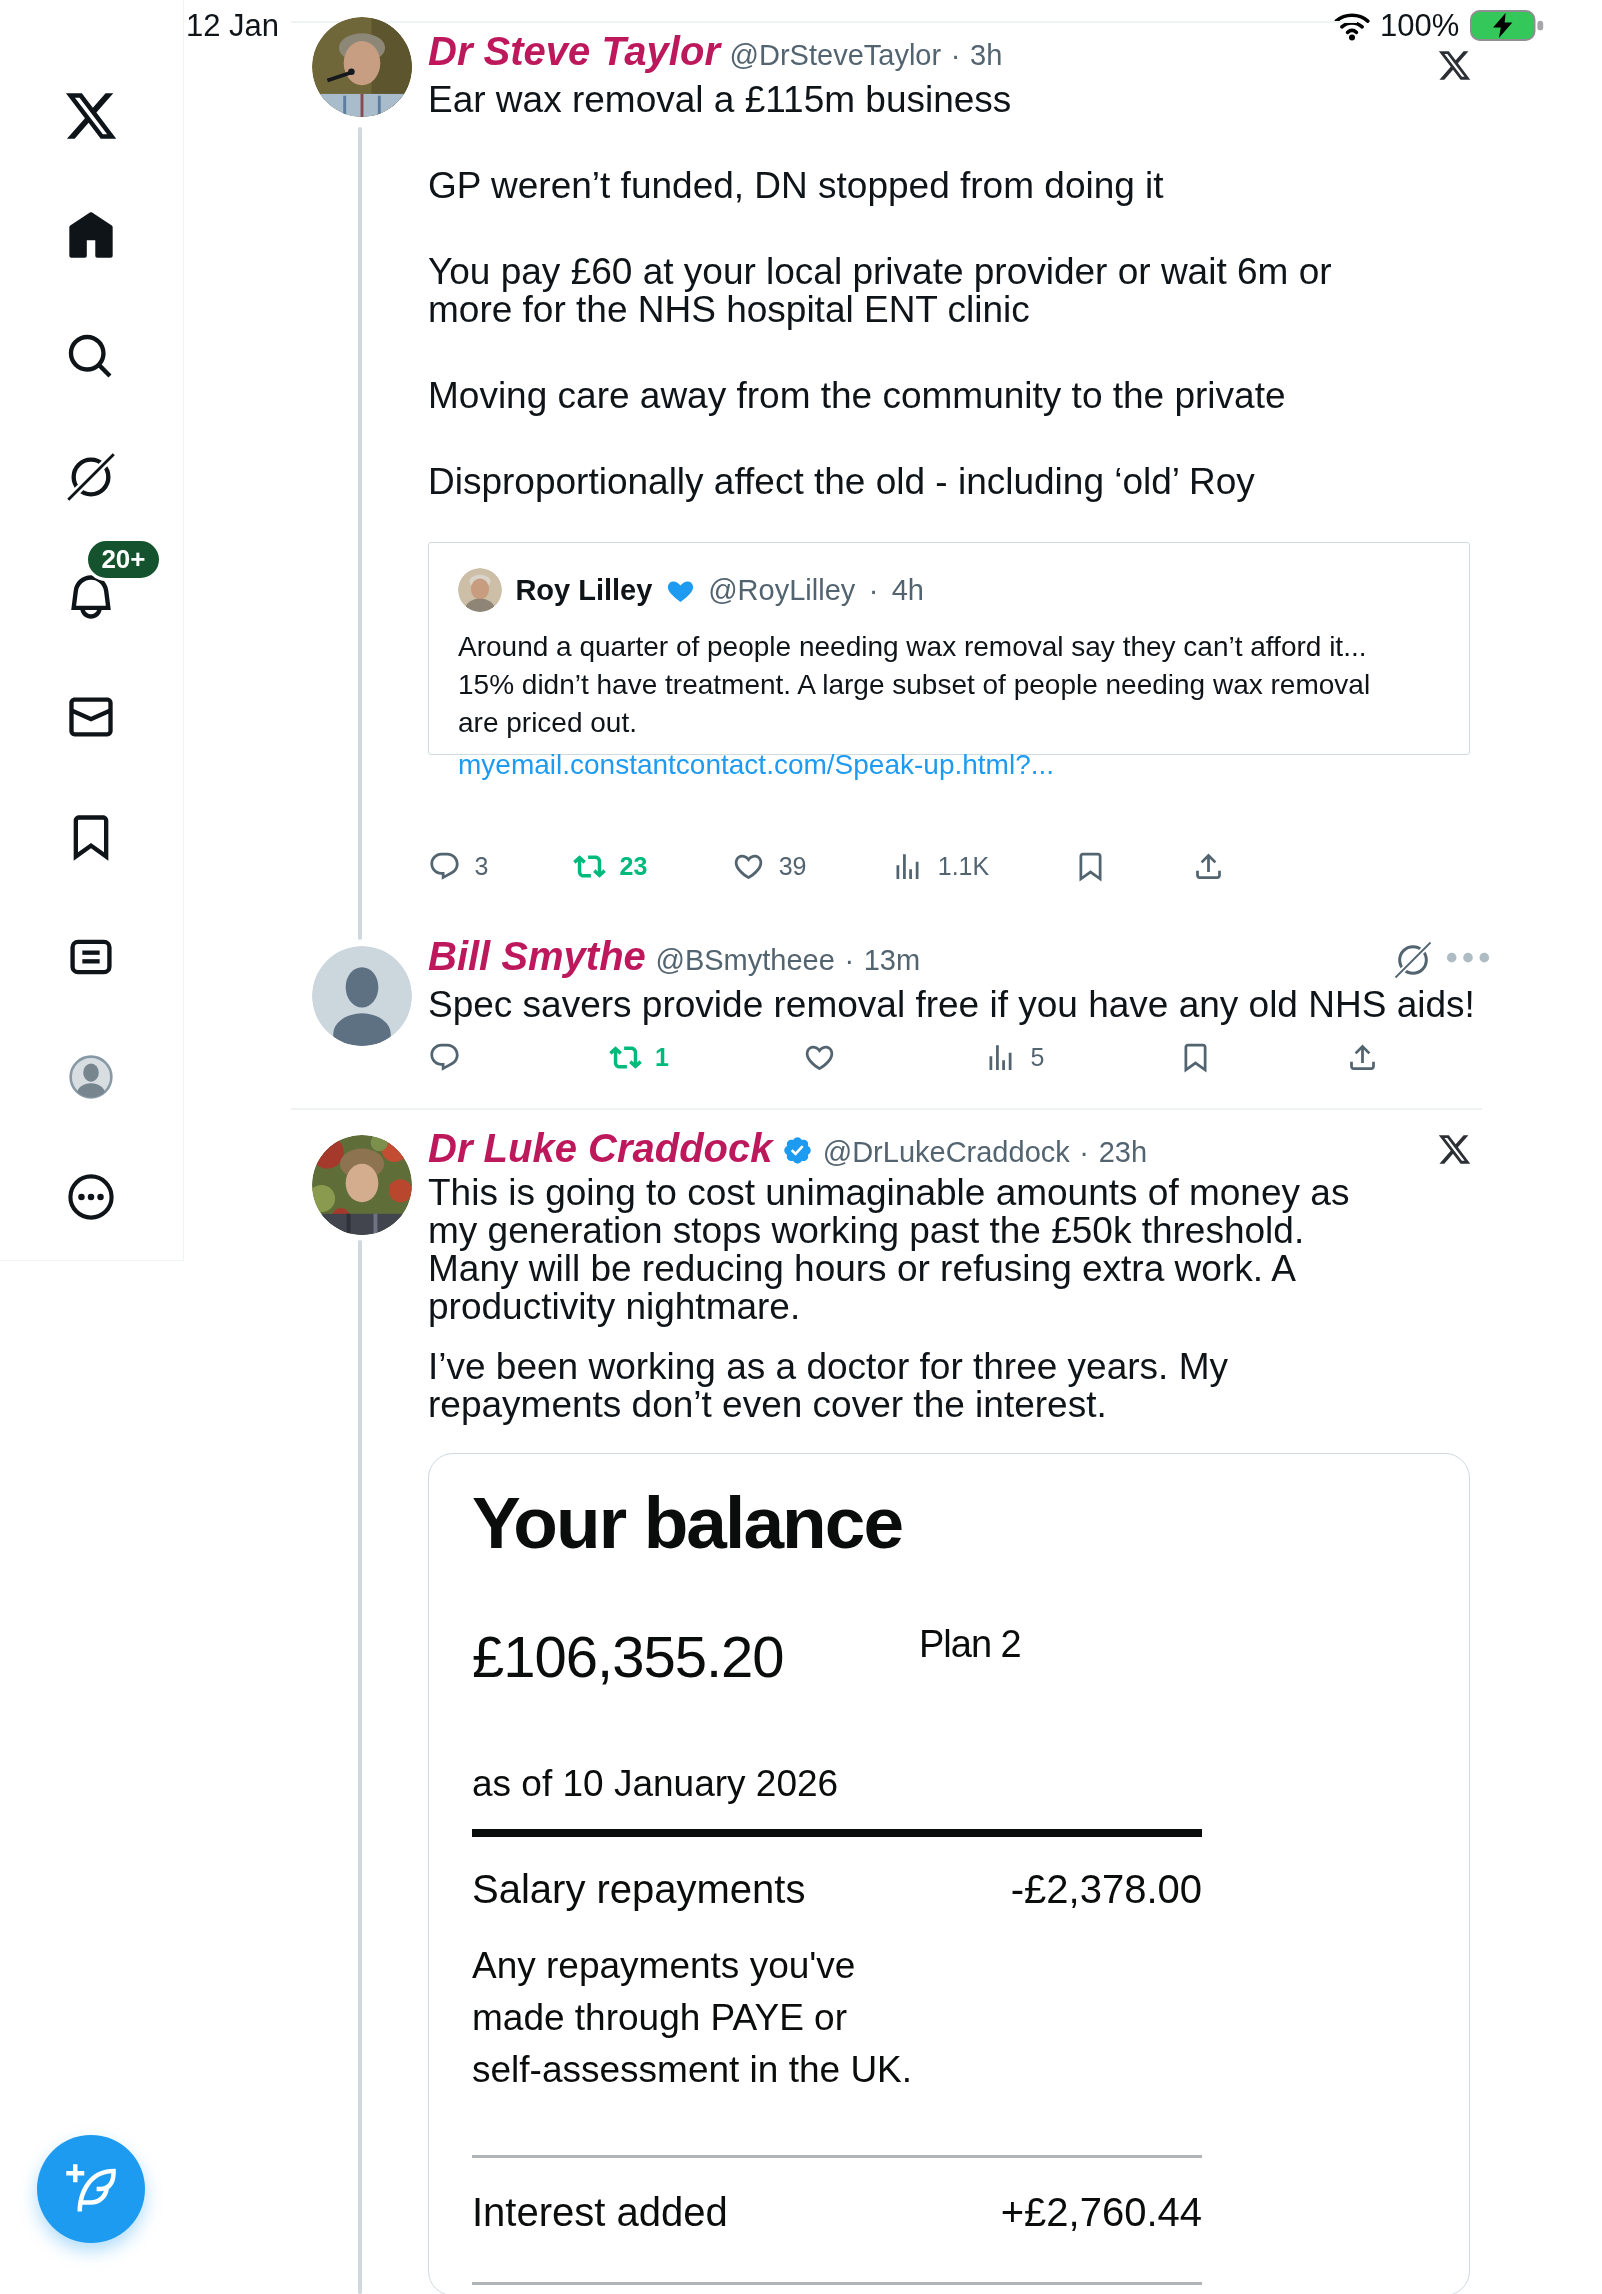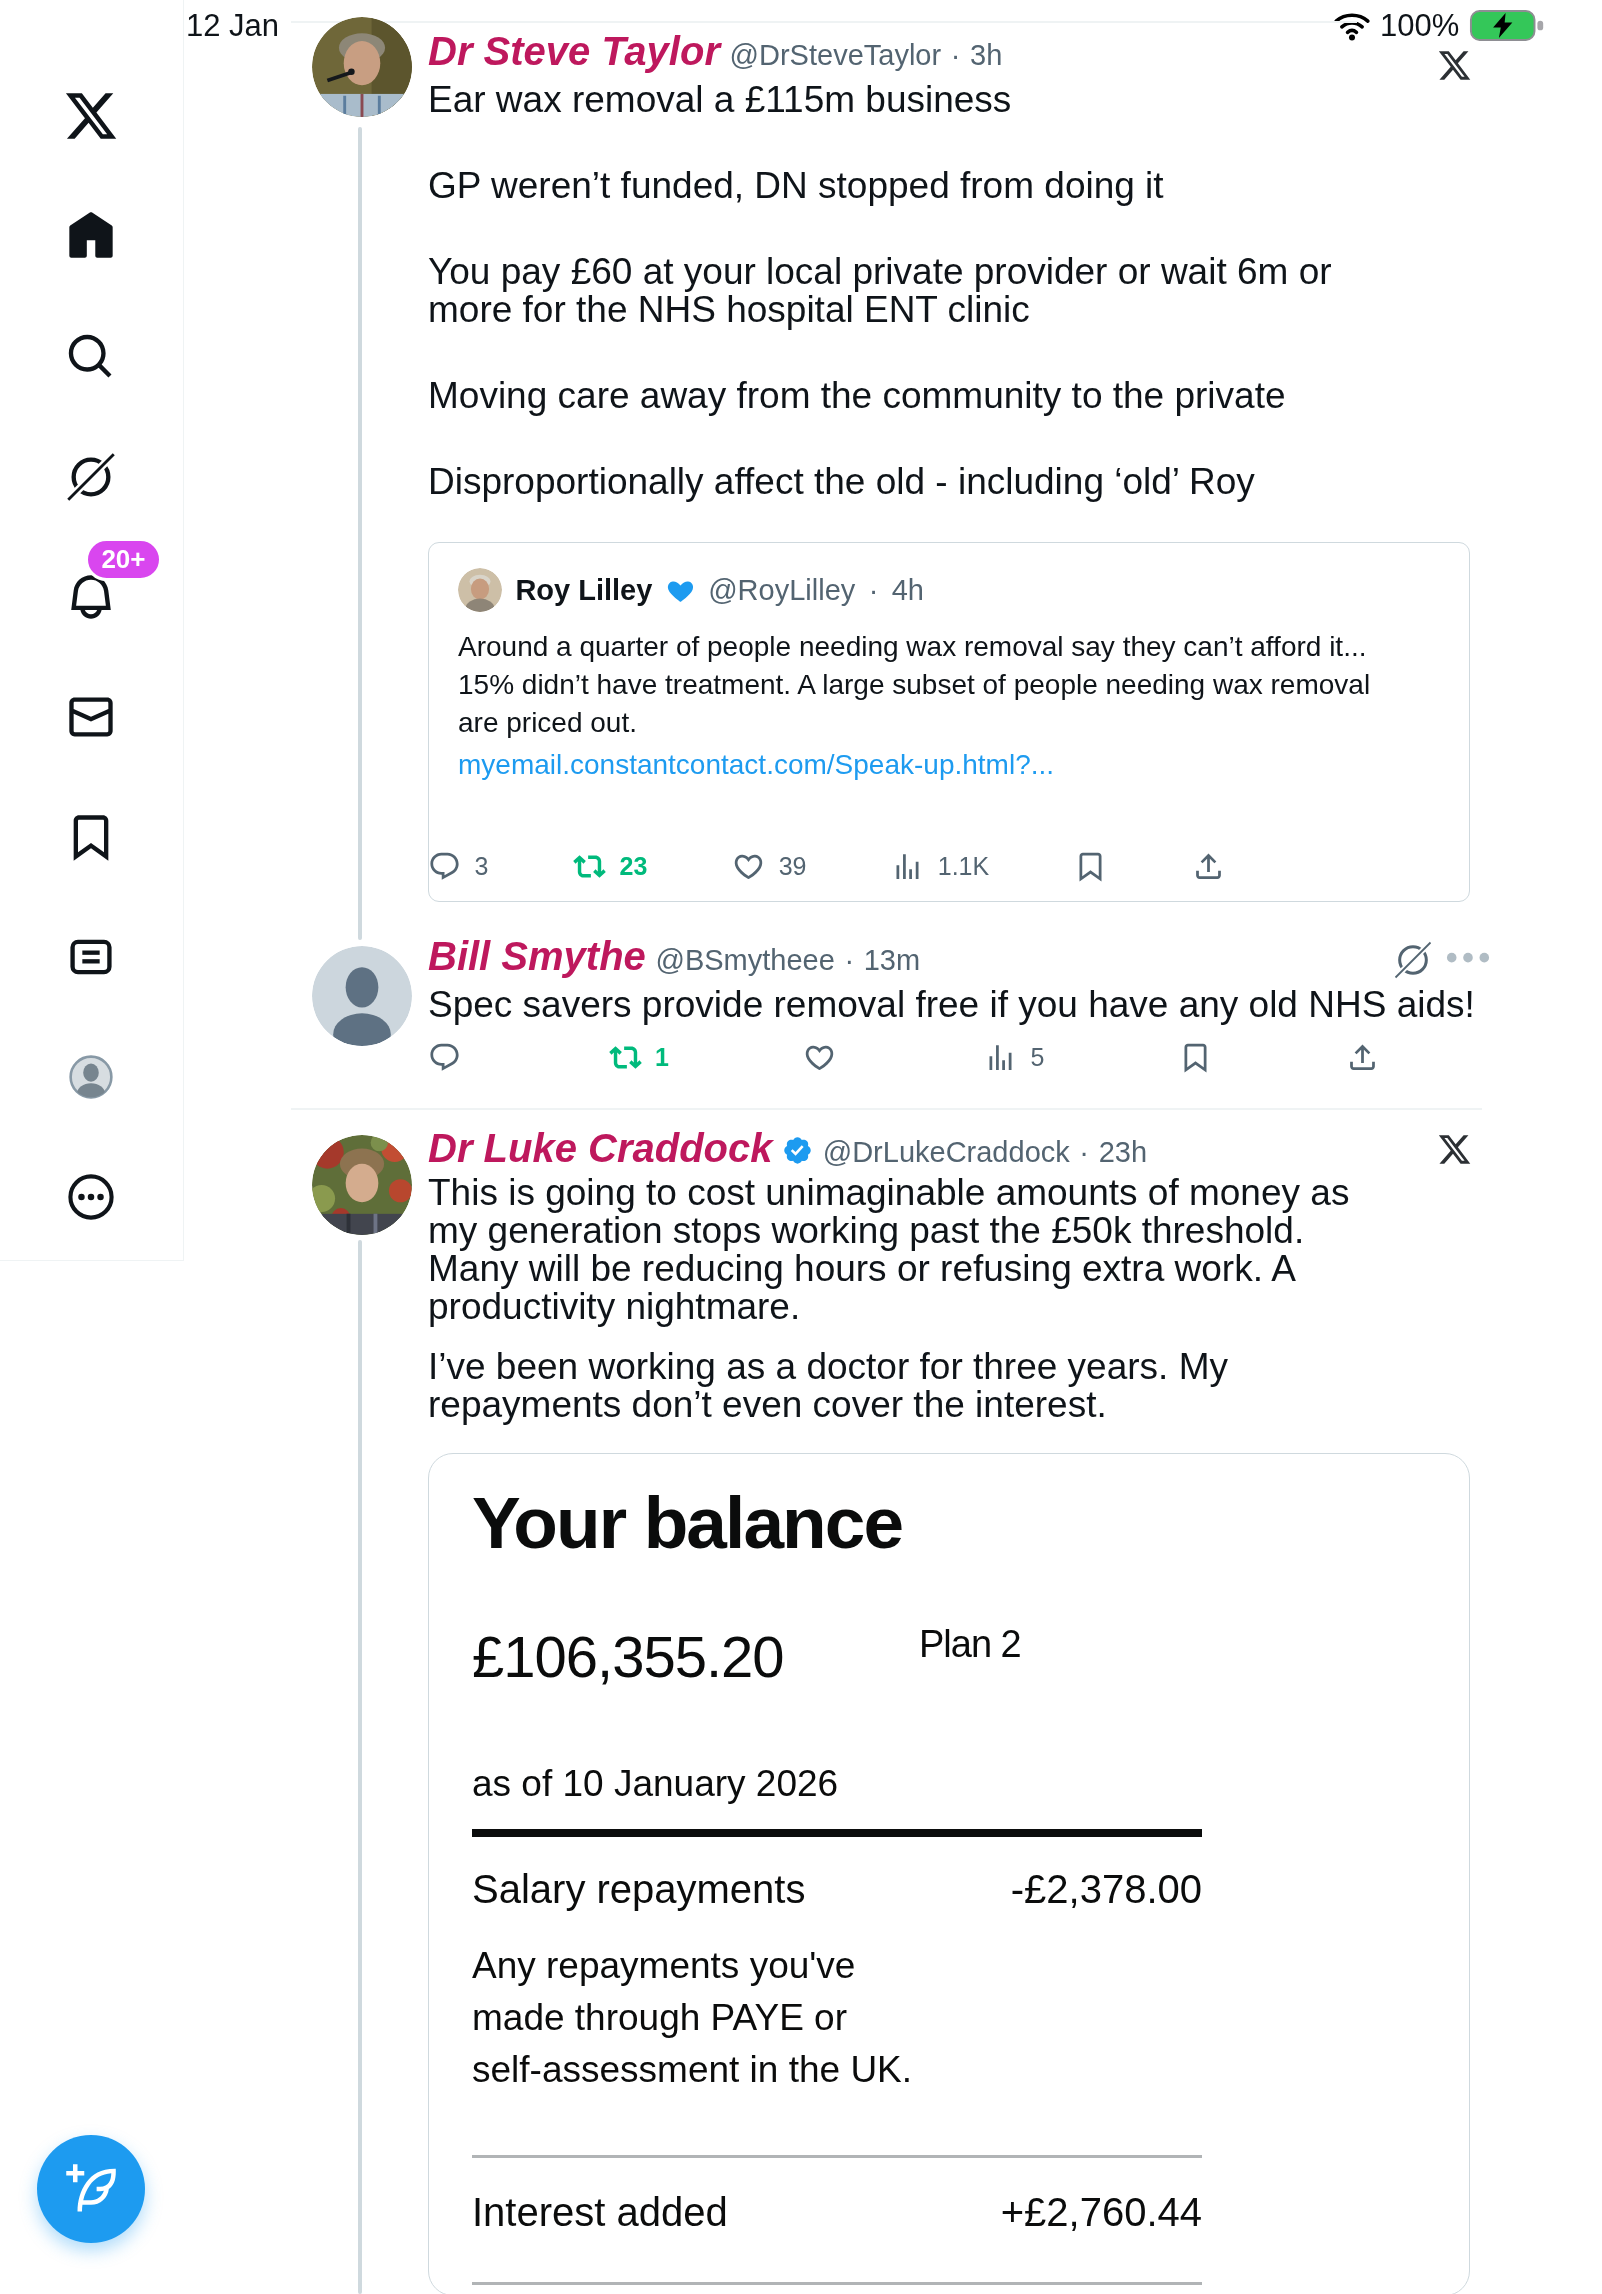--- a/index.html
+++ b/index.html
@@ -14,21 +14,21 @@
   .sb-date{left:117px;top:7.7px;font-size:31px;font-weight:400;}
   .sb-right{right:54px;top:7.7px;display:flex;align-items:center;gap:9.6px;}
   .sb-pct{font-size:31px;font-weight:500;text-align:center;}
 
   
   .sidebar{left:0;top:0;width:183px;height:1260px;border-right:1.9px solid #eff3f4;
            border-bottom:1.9px solid #eff3f4;background:#fff;}
   .nav{position:absolute;left:63px;width:56px;height:56px;display:flex;align-items:center;justify-content:center;cursor:pointer;}
   .nav svg{width:52px;height:52px;fill:#0f1419;}
   .nav.x-logo svg{width:56px;height:56px;}
-  .badge{position:absolute;left:85px;top:538px;background:#d946ef;color:#fff;font-size:26px;font-weight:700;
+  .badge{position:absolute;left:85px;top:538px;background:#14532d;color:#fff;font-size:26px;font-weight:700;
          padding:2.9px 13.4px;border-radius:25px;border:3.8px solid #fff;z-index:5;}
 
   
   .top-border{left:291px;top:21px;width:1066px;height:1.9px;background:#eff3f4;}
   .divider{left:291px;top:1108px;width:1191px;height:1.9px;background:#eff3f4;}
   .thread{width:3.8px;background:#cfd9de;border-radius:1.9px;}
   .thread1{left:358px;top:127px;height:813px;}
   .thread2{left:358px;top:1240px;height:1054px;}
 
   .avatar{width:100px;height:100px;border-radius:50%;overflow:hidden;cursor:pointer;}
@@ -44,21 +44,21 @@
   .body-txt{font-size:37px;line-height:38px;color:#0f1419;}
   .body-txt p{margin:0 0 48px 0;}
   .body-txt p:last-child{margin-bottom:0;}
 
   .t1-head{left:428px;top:29px;}
   .t1-x{left:1437px;top:48px;}
   .t1-body{left:428px;top:81px;width:980px;}
   .corner-x svg{width:35px;height:35px;fill:#0f1419;opacity:.88;}
 
   
-  .qcard{left:428px;top:542px;width:1042px;height:360px;border:1.9px solid #cfd9de;border-radius:11px;
+  .qcard{left:428px;top:542px;width:1042px;height:213px;border:1.9px solid #cfd9de;border-radius:3px;
          box-sizing:border-box;background:#fff;cursor:pointer;}
   .qc-head{position:absolute;left:29px;top:25px;display:flex;align-items:center;gap:13.4px;white-space:nowrap;}
   .qc-av{width:44px;height:44px;border-radius:50%;overflow:hidden;}
   .qc-name{font-size:29px;font-weight:700;}
   .qc-heart{width:29px;height:29px;}
   .qc-text{position:absolute;left:29px;top:85px;width:913px;font-size:28px;line-height:38px;color:#0f1419;}
   .qc-link{position:absolute;left:29px;top:206px;font-size:28px;color:#1d9bf0;cursor:pointer;}
 
   
   .actions{display:flex;justify-content:space-between;align-items:center;}

